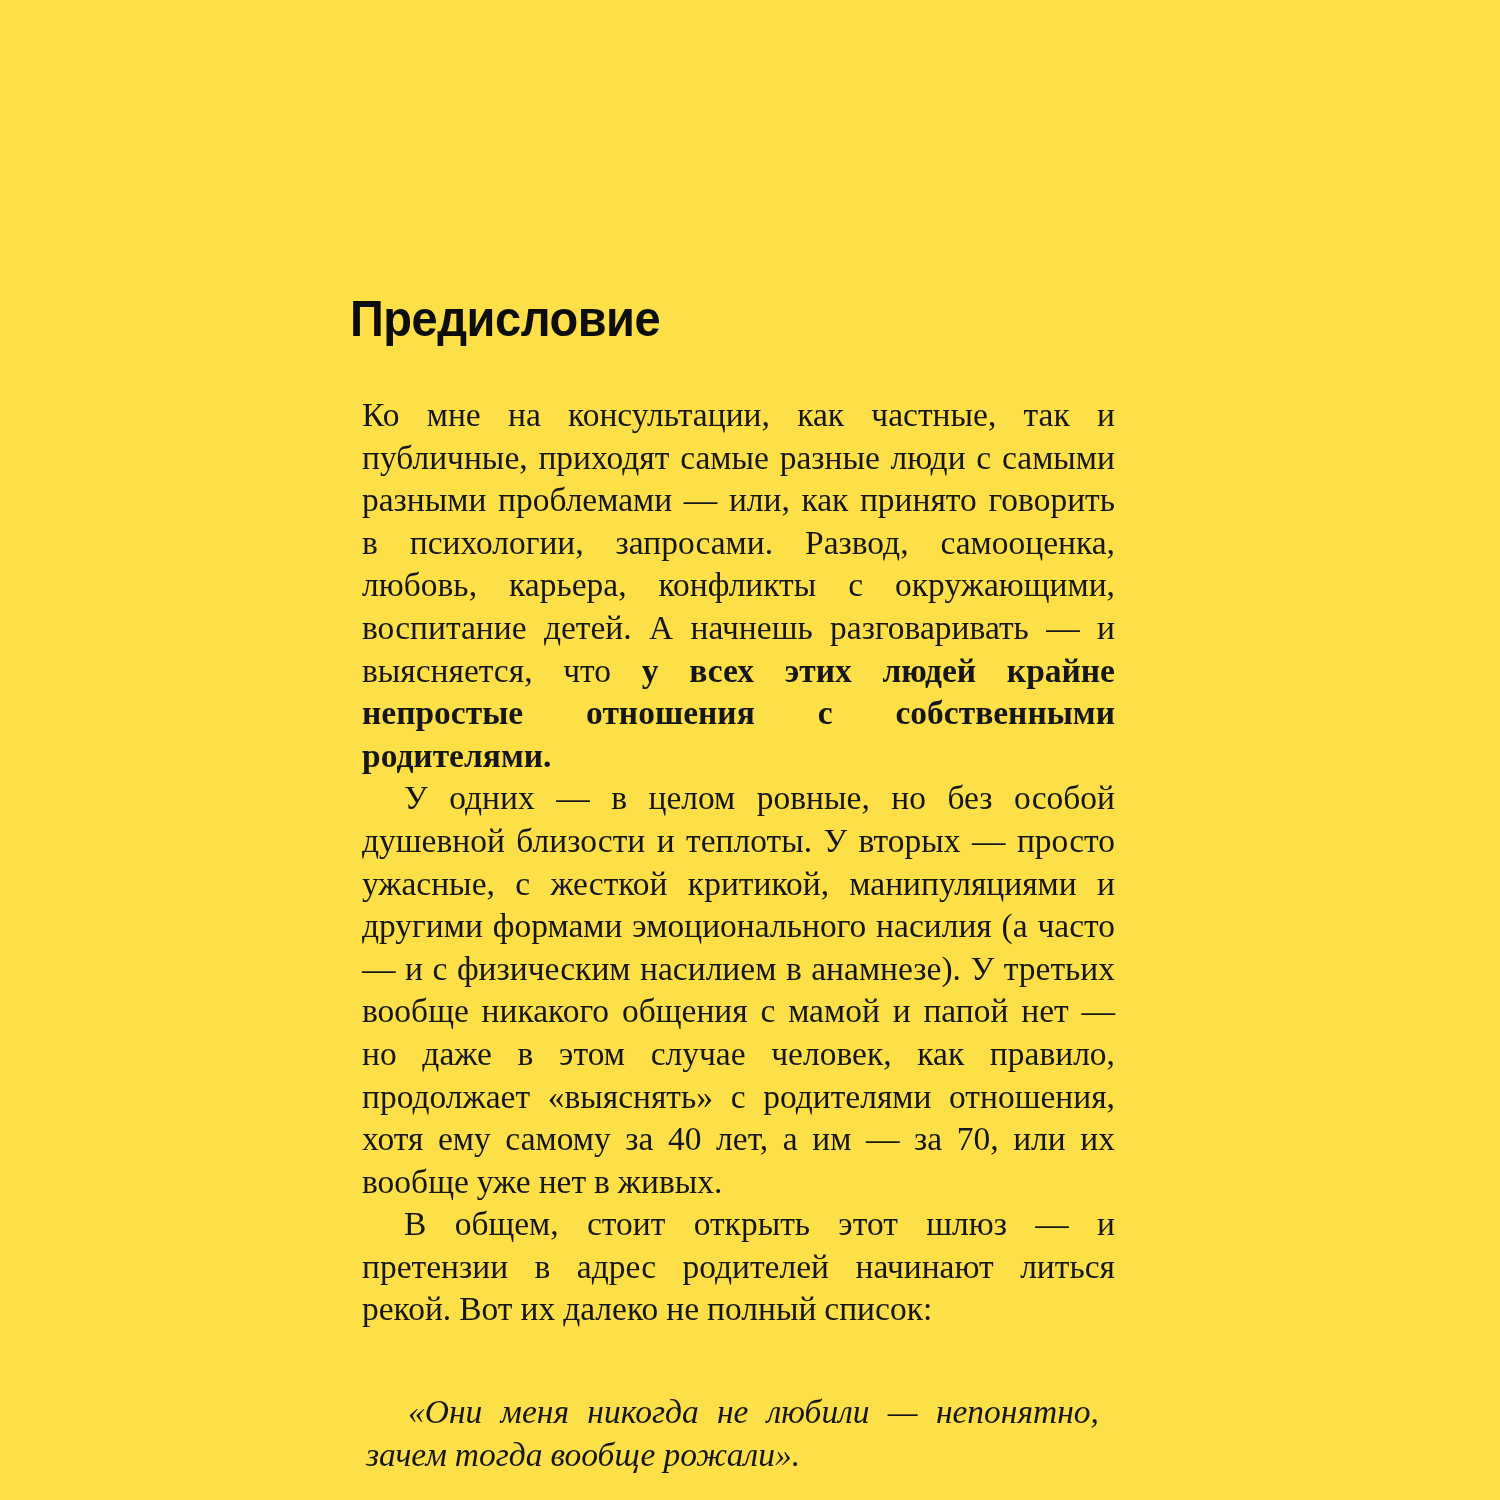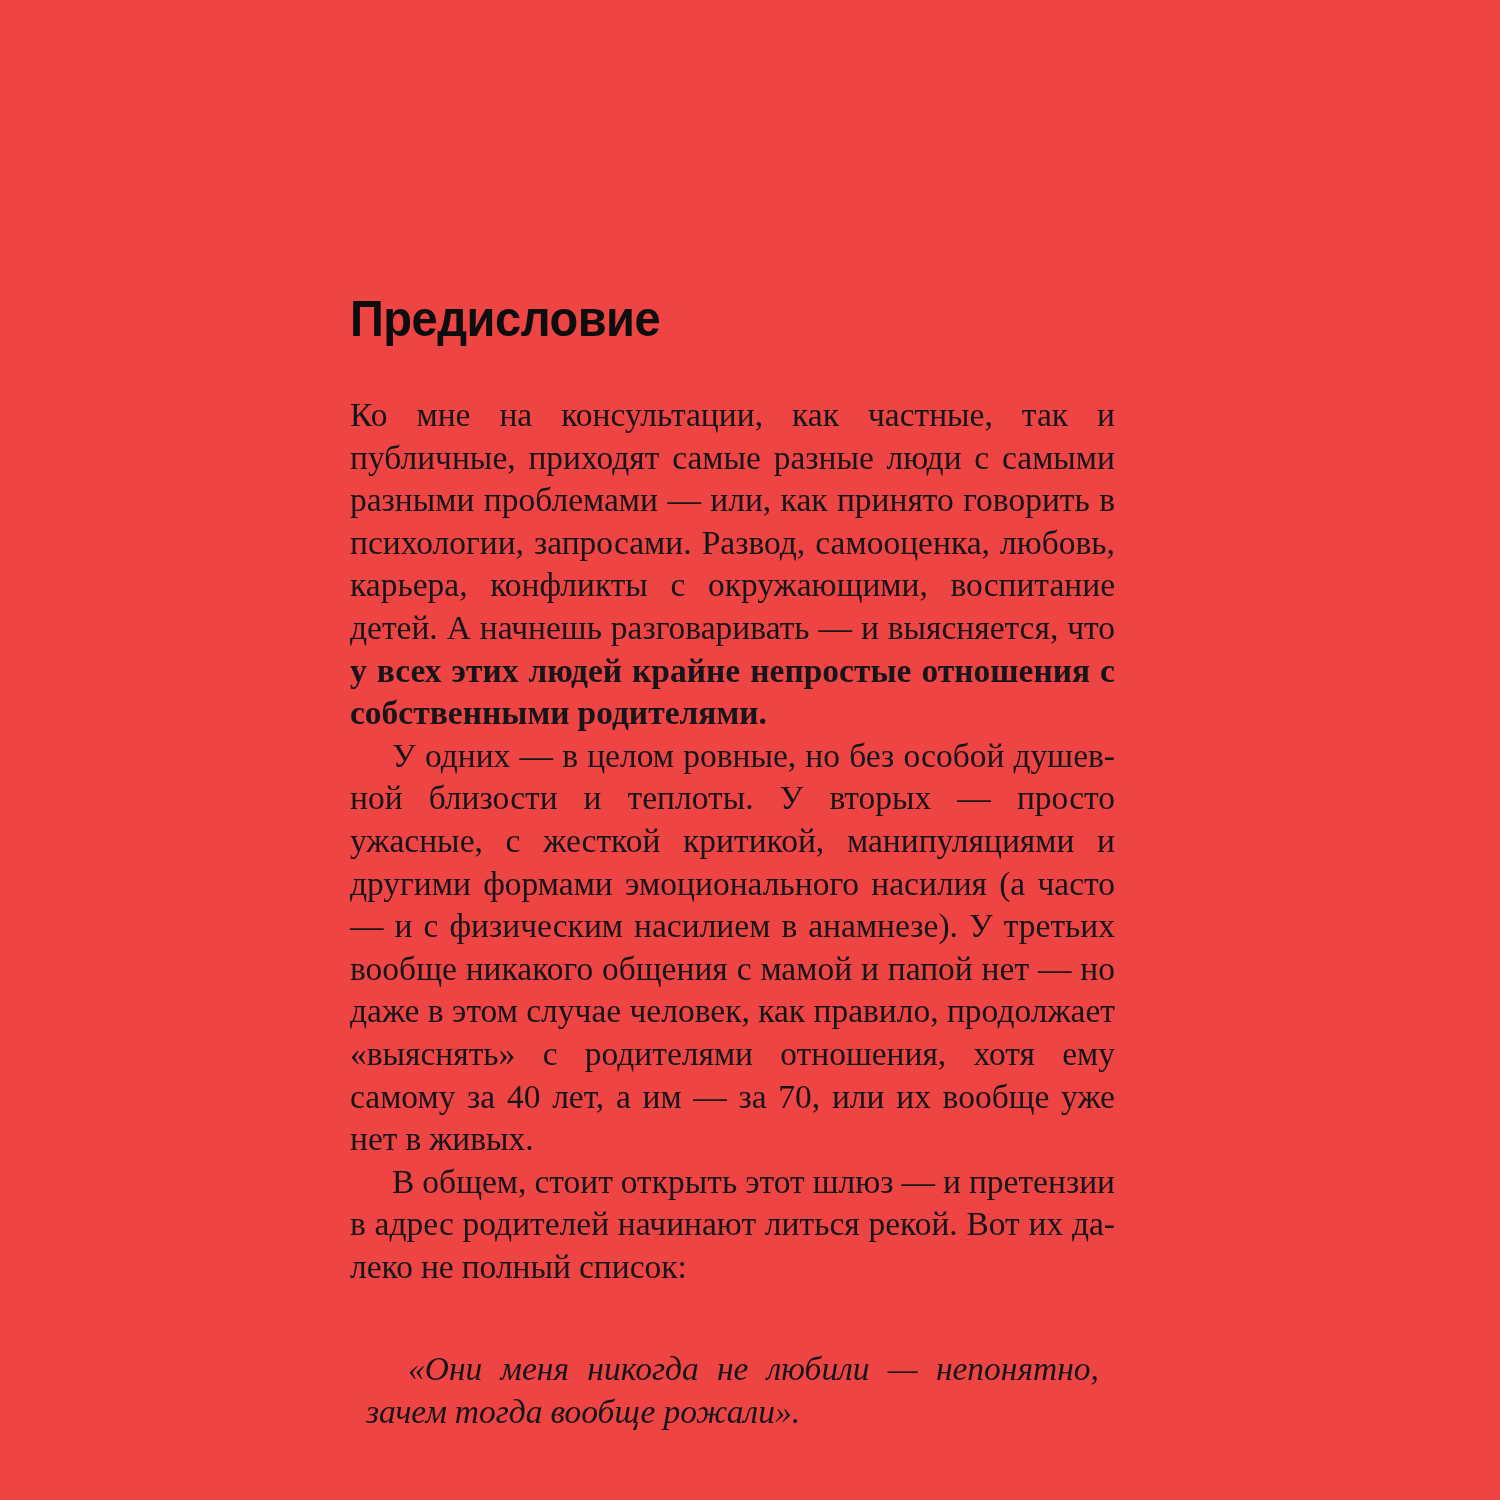--- a/index.html
+++ b/index.html
@@ -6,21 +6,21 @@
   html, body {
     margin: 0;
     padding: 0;
     background: #ffffff;
   }
 
   .page {
     position: relative;
     width: 1500px;
     height: 1500px;
-    background: #ef4444;
+    background: #fde047;
     overflow: hidden;
     box-sizing: border-box;
   }
 
   .text-column {
     position: absolute;
     left: 350px;
     top: 0;
     width: 765px;
   }
@@ -36,20 +36,21 @@
     margin: 0;
     padding-top: 294px;
     transform: scaleX(0.94);
     transform-origin: left center;
     white-space: nowrap;
   }
 
   
   .body-copy {
     margin-top: 50px;
+    margin-left: 12px;
   }
 
   p.para {
     font-family: "Liberation Serif", "DejaVu Serif", serif;
     font-size: 33.5px;
     line-height: 42.6px;
     color: #16161a;
     margin: 0;
     text-align: justify;
     text-justify: inter-word;

